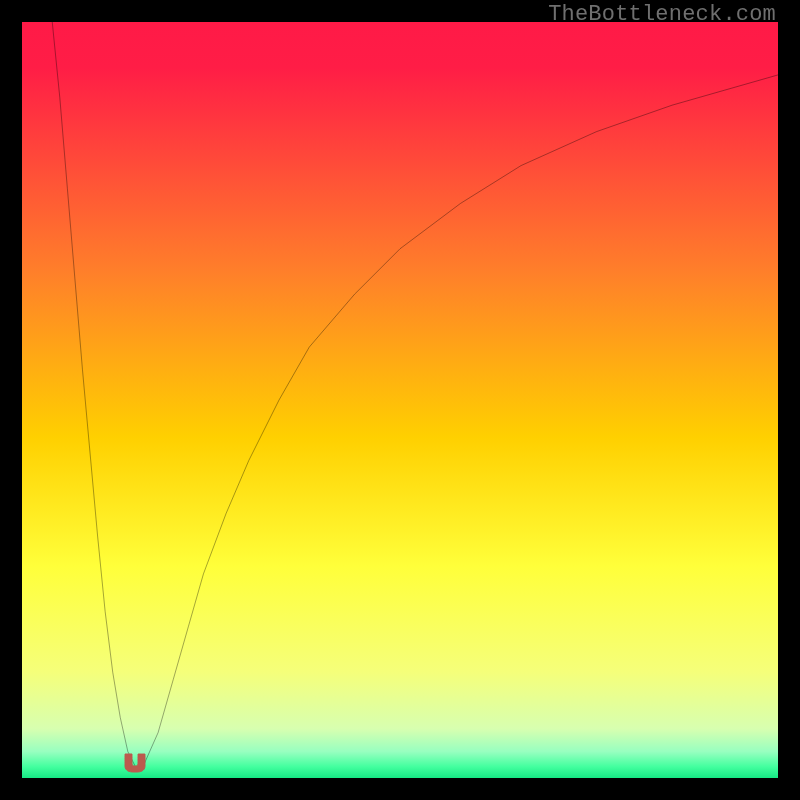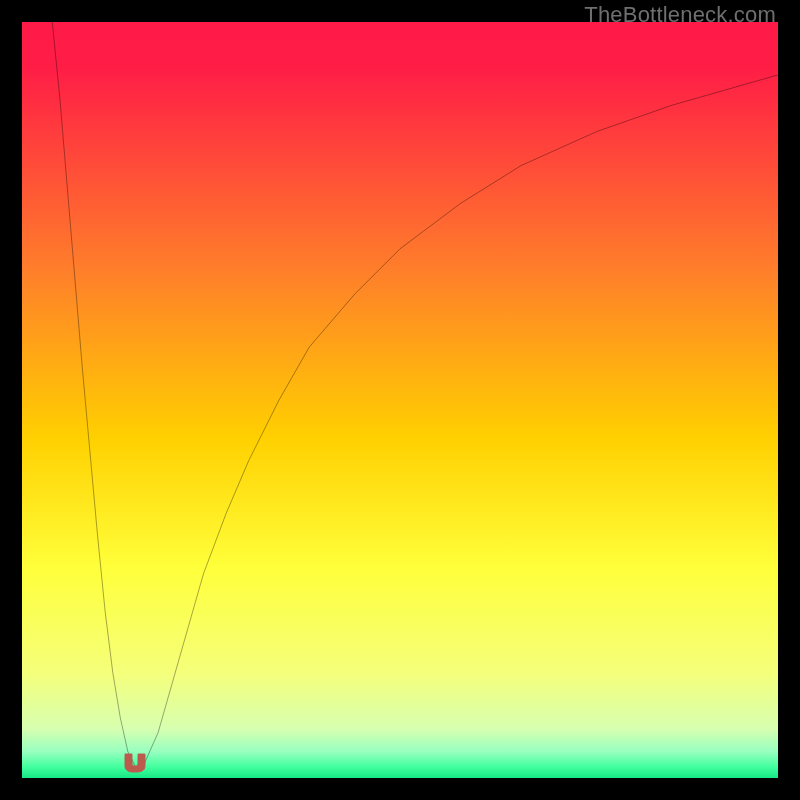--- a/index.html
+++ b/index.html
@@ -9,20 +9,21 @@
     height: 800px;
     overflow: hidden;
     background: #000;
     font-family: Arial, Helvetica, sans-serif;
   }
   .frame {
     position: absolute;
     left: 0; top: 0;
     width: 800px; height: 800px;
     background: #000;
+    font-family: Liberation Mono, monospace;
   }
   .plot {
     position: absolute;
     left: 22px;
     top: 22px;
     width: 756px;  
     height: 756px;
   }
   .gradient {
     position: absolute;

